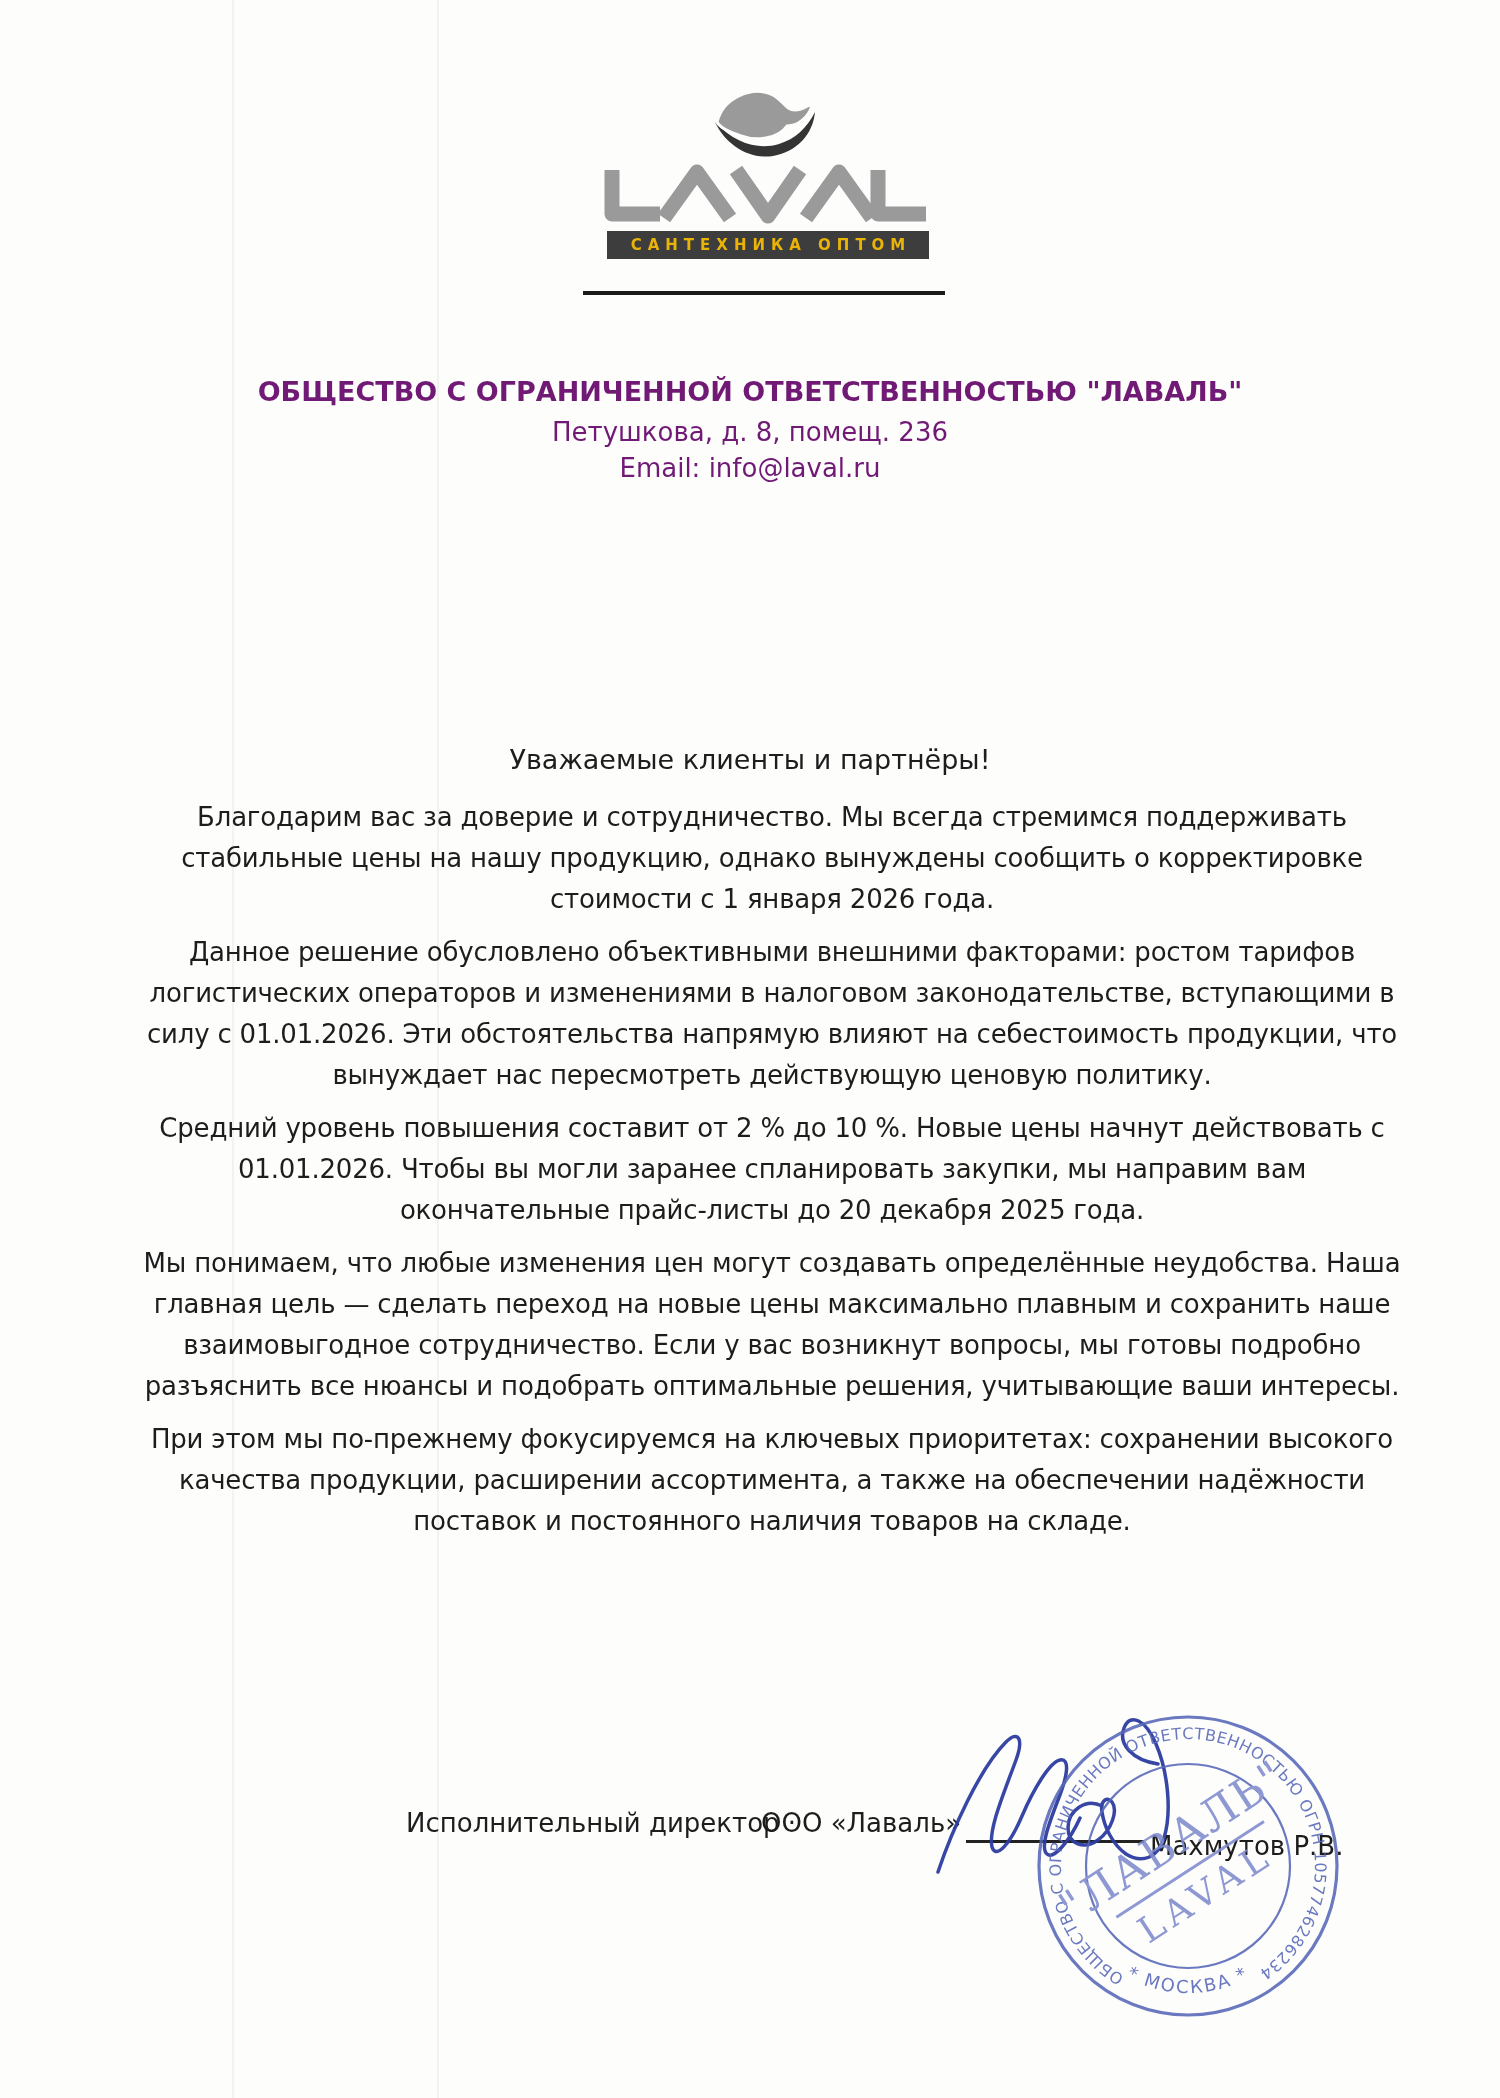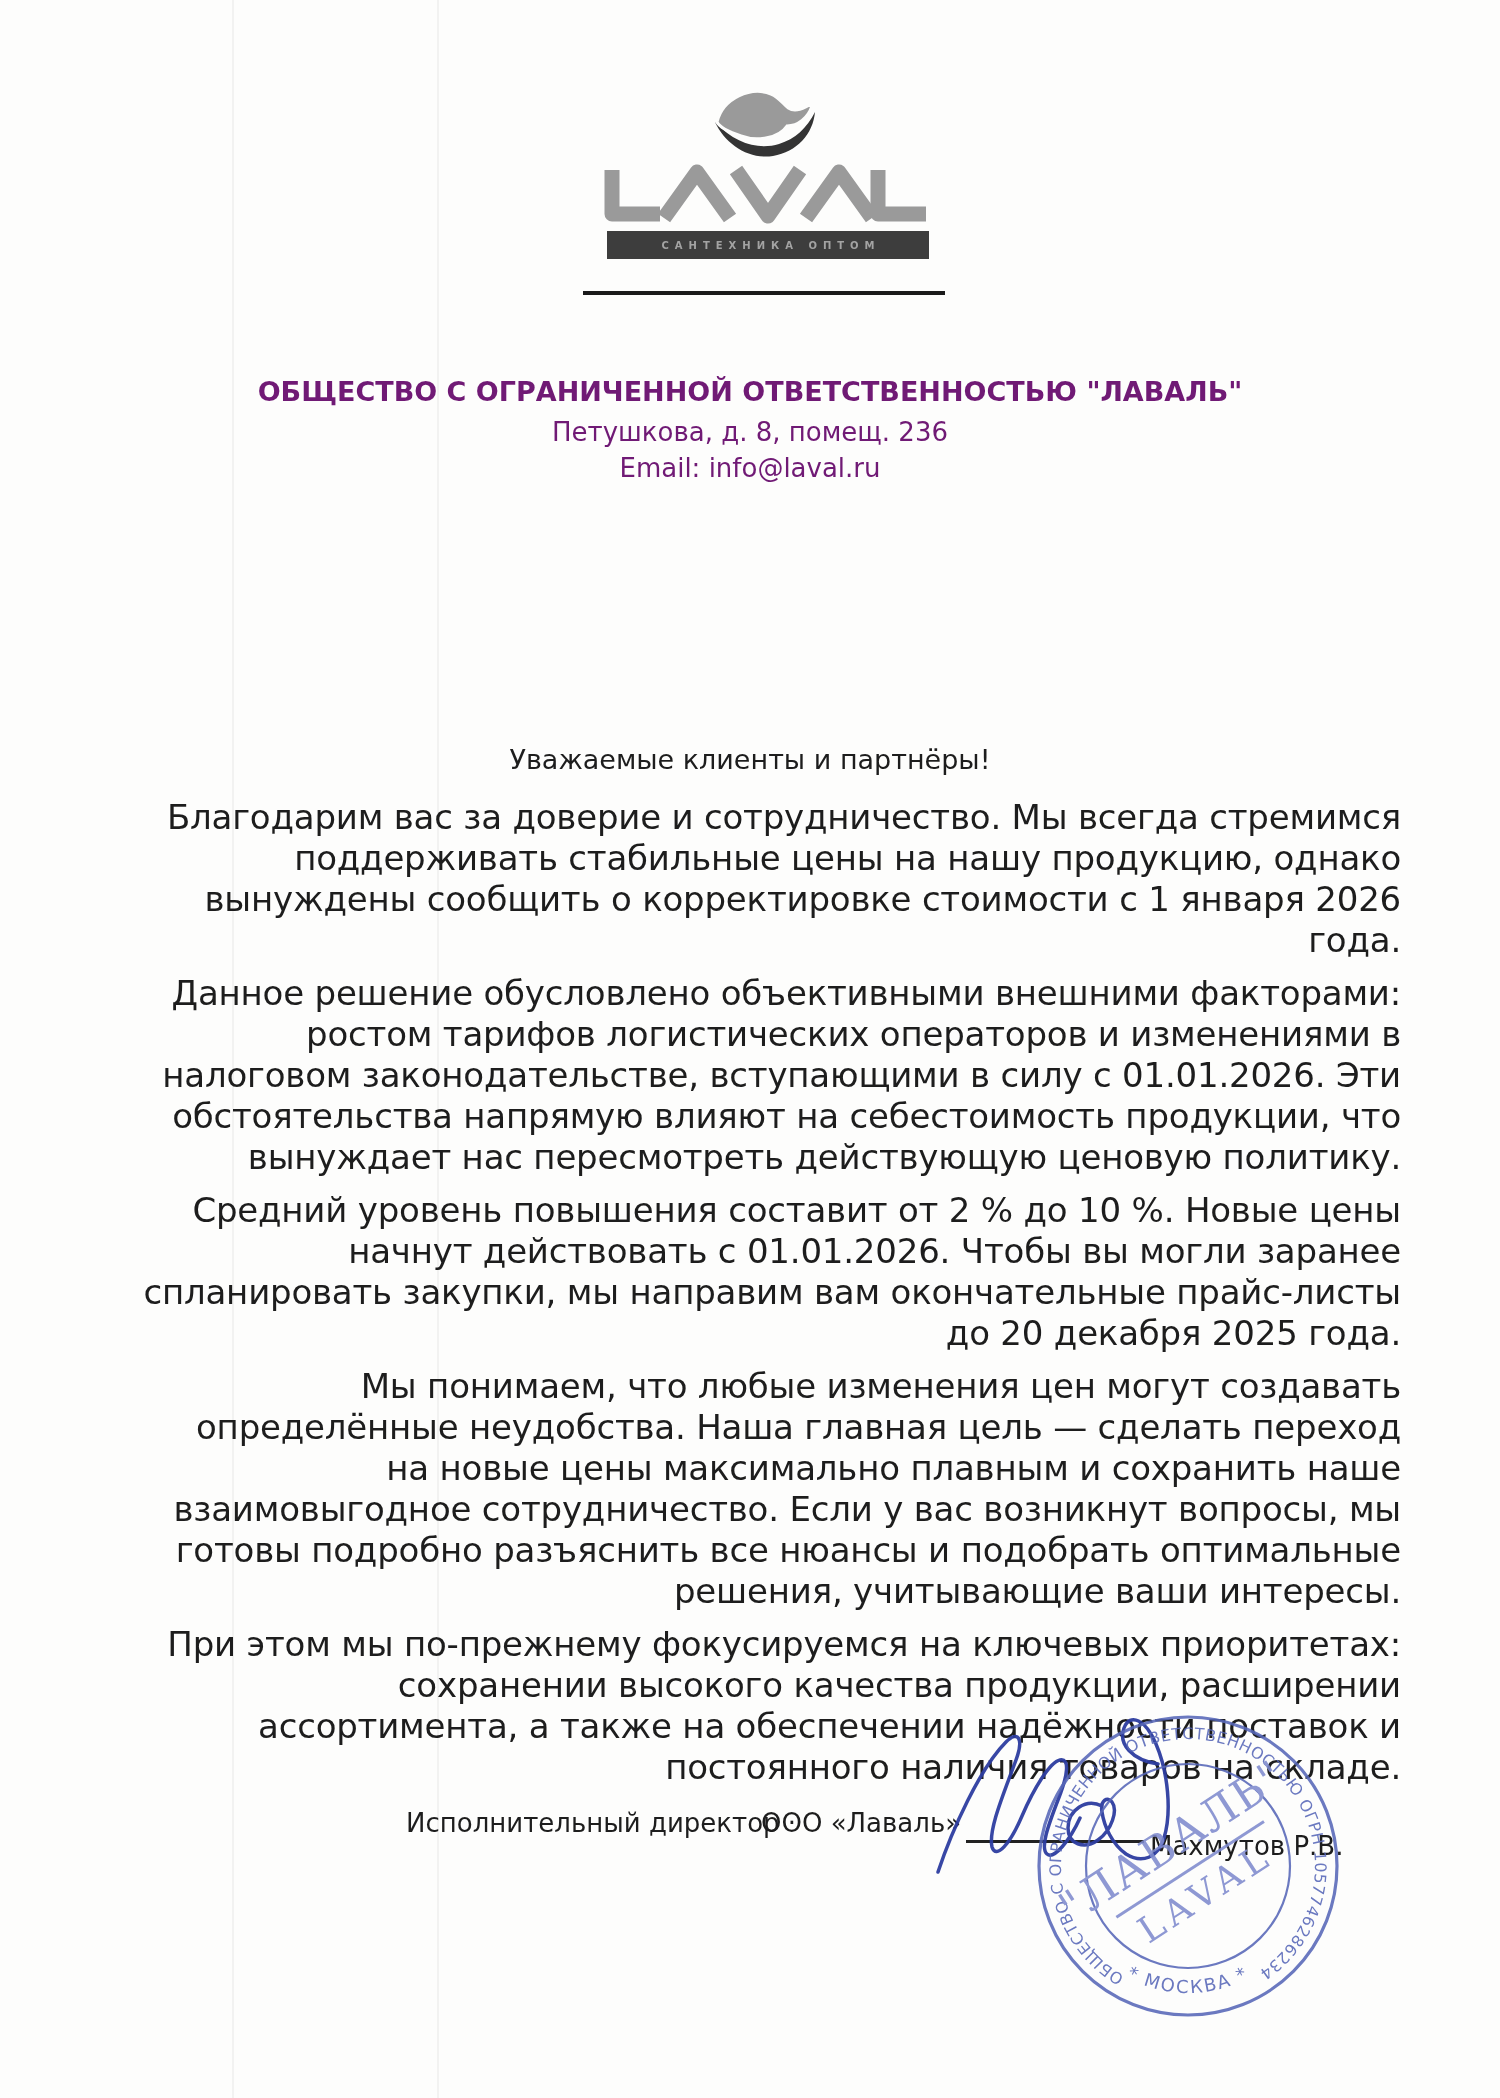--- a/index.html
+++ b/index.html
@@ -18,41 +18,41 @@
   .sr{position:absolute;width:1px;height:1px;overflow:hidden;clip:rect(0 0 0 0);white-space:nowrap;}
 
   
   .swoosh{position:absolute;left:705px;top:86px;}
   .wordmark{position:absolute;left:595px;top:160px;}
   .banner{
     position:absolute;left:607px;top:231px;width:322px;height:28px;
     background:#3d3d3d;display:flex;align-items:center;justify-content:center;
   }
   .banner span{
-    color:#a3a3a3;font-size:10px;font-weight:bold;
+    color:#eab308;font-size:15px;font-weight:bold;
     letter-spacing:6px;white-space:nowrap;padding-left:6px;
   }
   .rule{position:absolute;left:583px;top:291px;width:362px;height:4px;background:#1a1a1a;}
 
   
   .lh-text{
     position:absolute;left:0;top:374px;width:100%;
     text-align:center;font-size:26px;line-height:36px;color:#701a75;
   }
   .lh-text .company{font-weight:bold;font-size:27px;margin-bottom:4px;}
   .lh-text div{white-space:nowrap;}
 
   
   .salutation{
     position:absolute;left:0;top:744px;width:100%;
     text-align:center;font-size:27px;font-weight:normal;margin:0;
   }
   .body-text{
     position:absolute;left:143px;top:797px;width:1258px;
-    font-size:34px;line-height:41px;letter-spacing:-0.2px;text-align:right;
+    font-size:26px;line-height:41px;letter-spacing:-0.2px;text-align:center;
   }
   .body-text p{margin:0 0 12px 0;}
 
   
   .sig-row span{position:absolute;top:1808px;font-size:26px;white-space:nowrap;}
   .sig-title{left:406px;}
   .sig-company{left:761px;}
   .sig-name{left:1150px;margin-top:23px;}
   .sig-underline{position:absolute;left:966px;top:1840px;width:178px;height:3px;background:#222;}
   .sig-ink{position:absolute;left:900px;top:1700px;}

